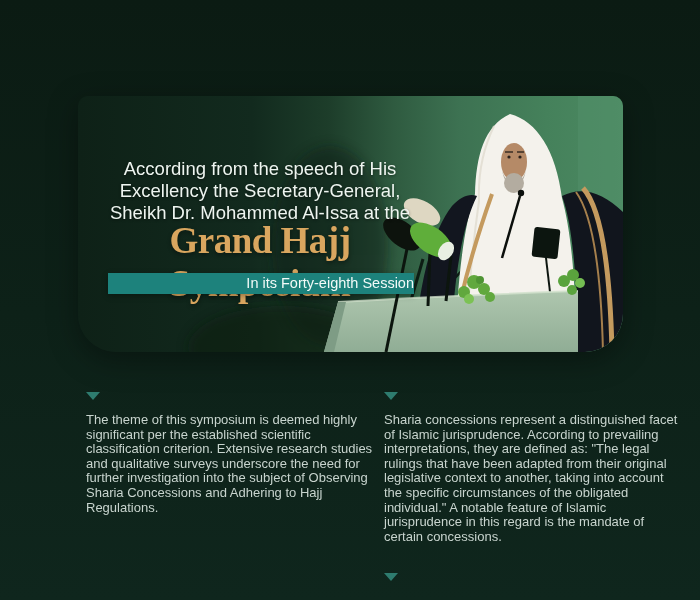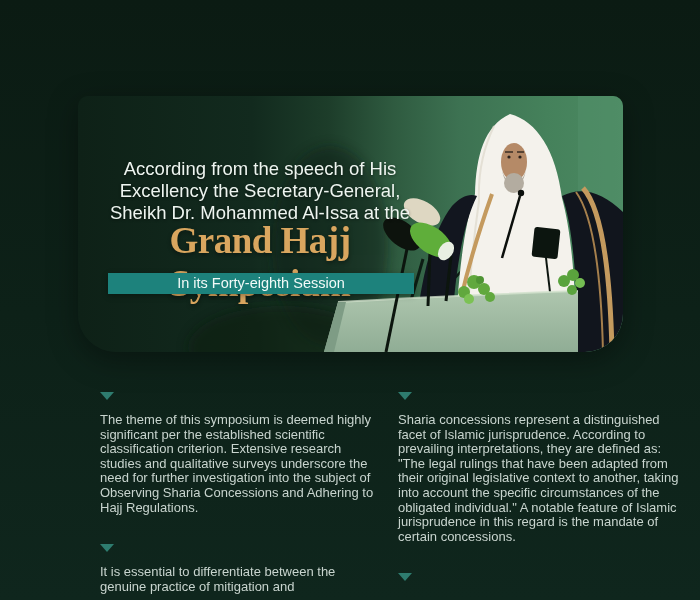--- a/index.html
+++ b/index.html
@@ -20,27 +20,27 @@
     text-shadow:0 1px 3px rgba(0,0,0,.45);white-space:pre-line;
   }
   .hero-title{
     position:absolute;left:0;top:123px;width:364px;text-align:center;
     font-family:"Liberation Serif",serif;font-weight:700;font-size:37px;
     color:#d9a65f;letter-spacing:-.5px;text-shadow:0 2px 4px rgba(0,0,0,.4);
   }
   .hero-badge{
     position:absolute;left:30px;top:177px;width:306px;height:21px;
     background:#1d827c;color:#f2faf8;font-size:14.5px;line-height:21px;
-    text-align:center;box-shadow:0 2px 6px rgba(0,0,0,.3);
+    text-align:right;box-shadow:0 2px 6px rgba(0,0,0,.3);
   }
   .content{position:absolute;left:0;top:392px;width:700px;}
   .col{position:absolute;top:0;}
   .col-left{left:86px;width:295px;}
   .col-right{left:384px;width:295px;}
-  .section{margin-bottom:29px;margin-left:14px;}
+  .section{margin-bottom:29px;}
   .marker{
     width:0;height:0;border-left:7px solid transparent;
     border-right:7px solid transparent;border-top:8px solid #2e7c6f;
     margin-bottom:13px;
   }
   .body-text{
     margin:0;color:#c8d4ce;font-size:13px;line-height:14.6px;font-weight:400;
   }
   .body-text:empty{display:none;}
 </style>
@@ -138,24 +138,20 @@
     <div class="hero-badge">In its Forty-eighth Session</div>
   </div>
 
   <div class="content">
 
     <div class="col col-left">
       <div class="section">
         <div class="marker"></div>
         <p class="body-text">The theme of this symposium is deemed highly significant per the established scientific classification criterion. Extensive research studies and qualitative surveys underscore the need for further investigation into the subject of Observing Sharia Concessions and Adhering to Hajj Regulations.</p>
       </div>
-      <div class="section">
-        <div class="marker"></div>
-        <p class="body-text">It is essential to differentiate between the genuine practice of mitigation and</p>
-      </div>
     </div>
 
     <div class="col col-right">
       <div class="section">
         <div class="marker"></div>
         <p class="body-text">Sharia concessions represent a distinguished facet of Islamic jurisprudence. According to prevailing interpretations, they are defined as: "The legal rulings that have been adapted from their original legislative context to another, taking into account the specific circumstances of the obligated individual." A notable feature of Islamic jurisprudence in this regard is the mandate of certain concessions.</p>
       </div>
       <div class="section">
         <div class="marker"></div>
 

